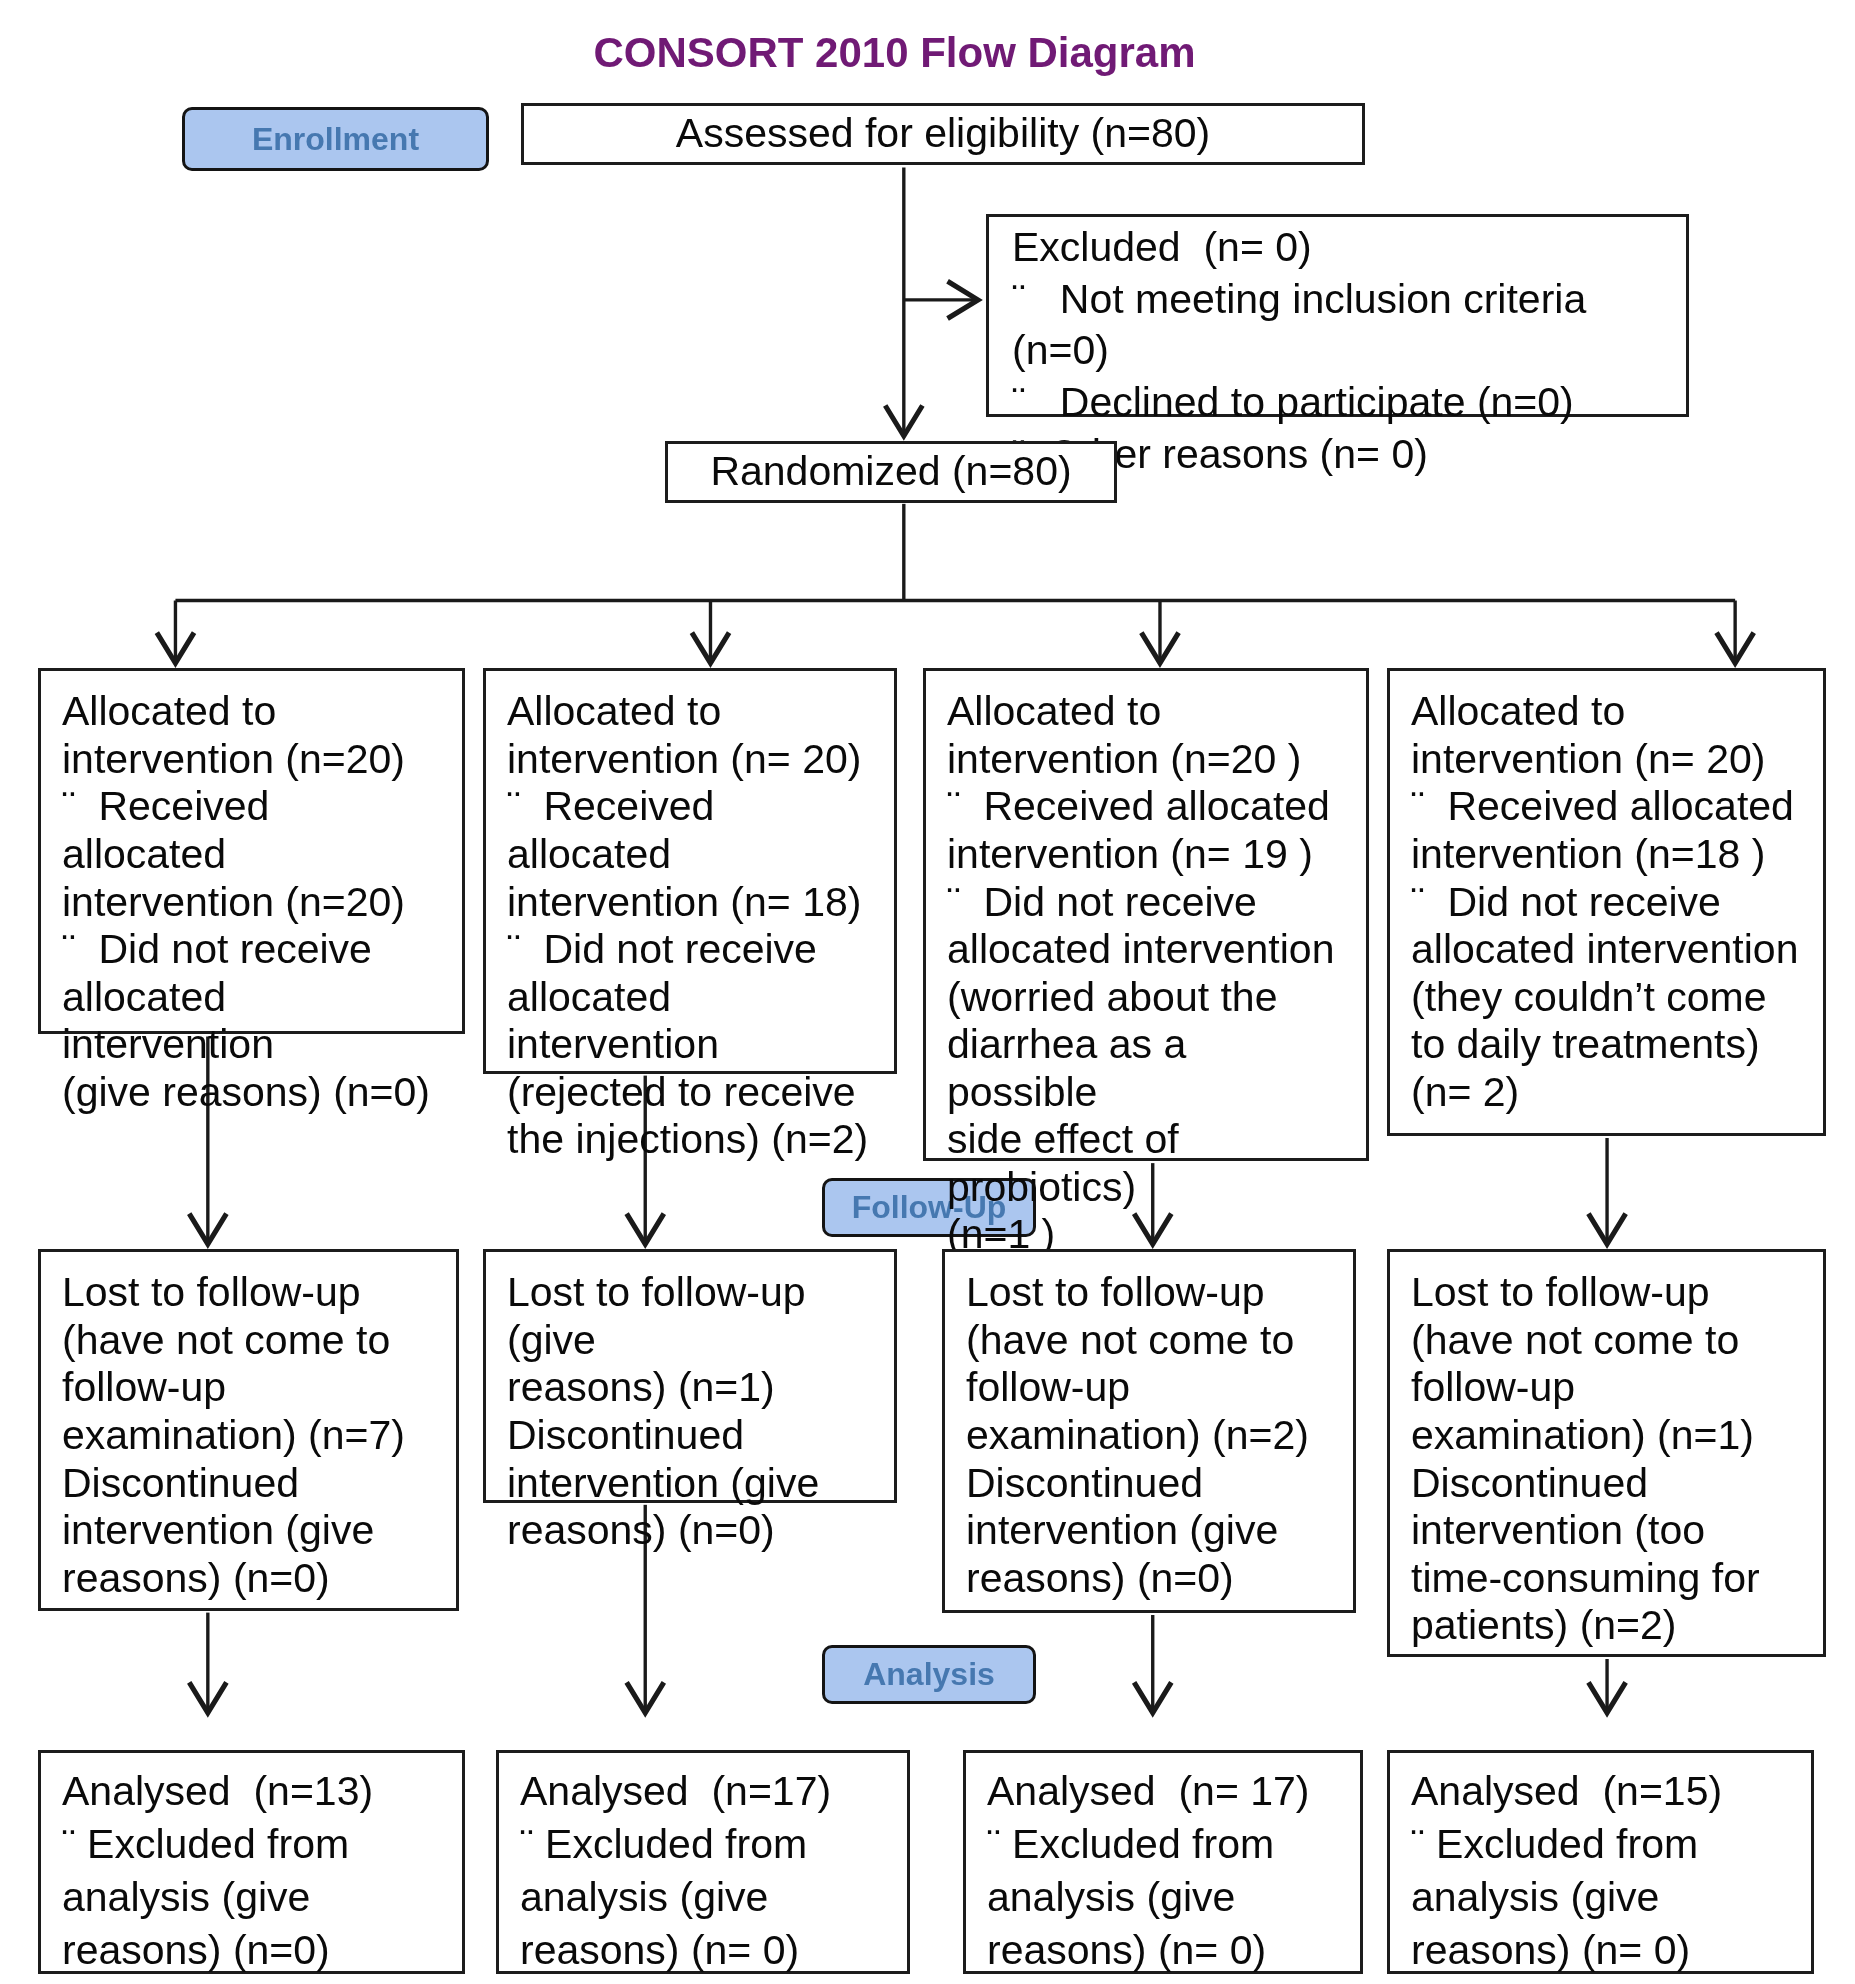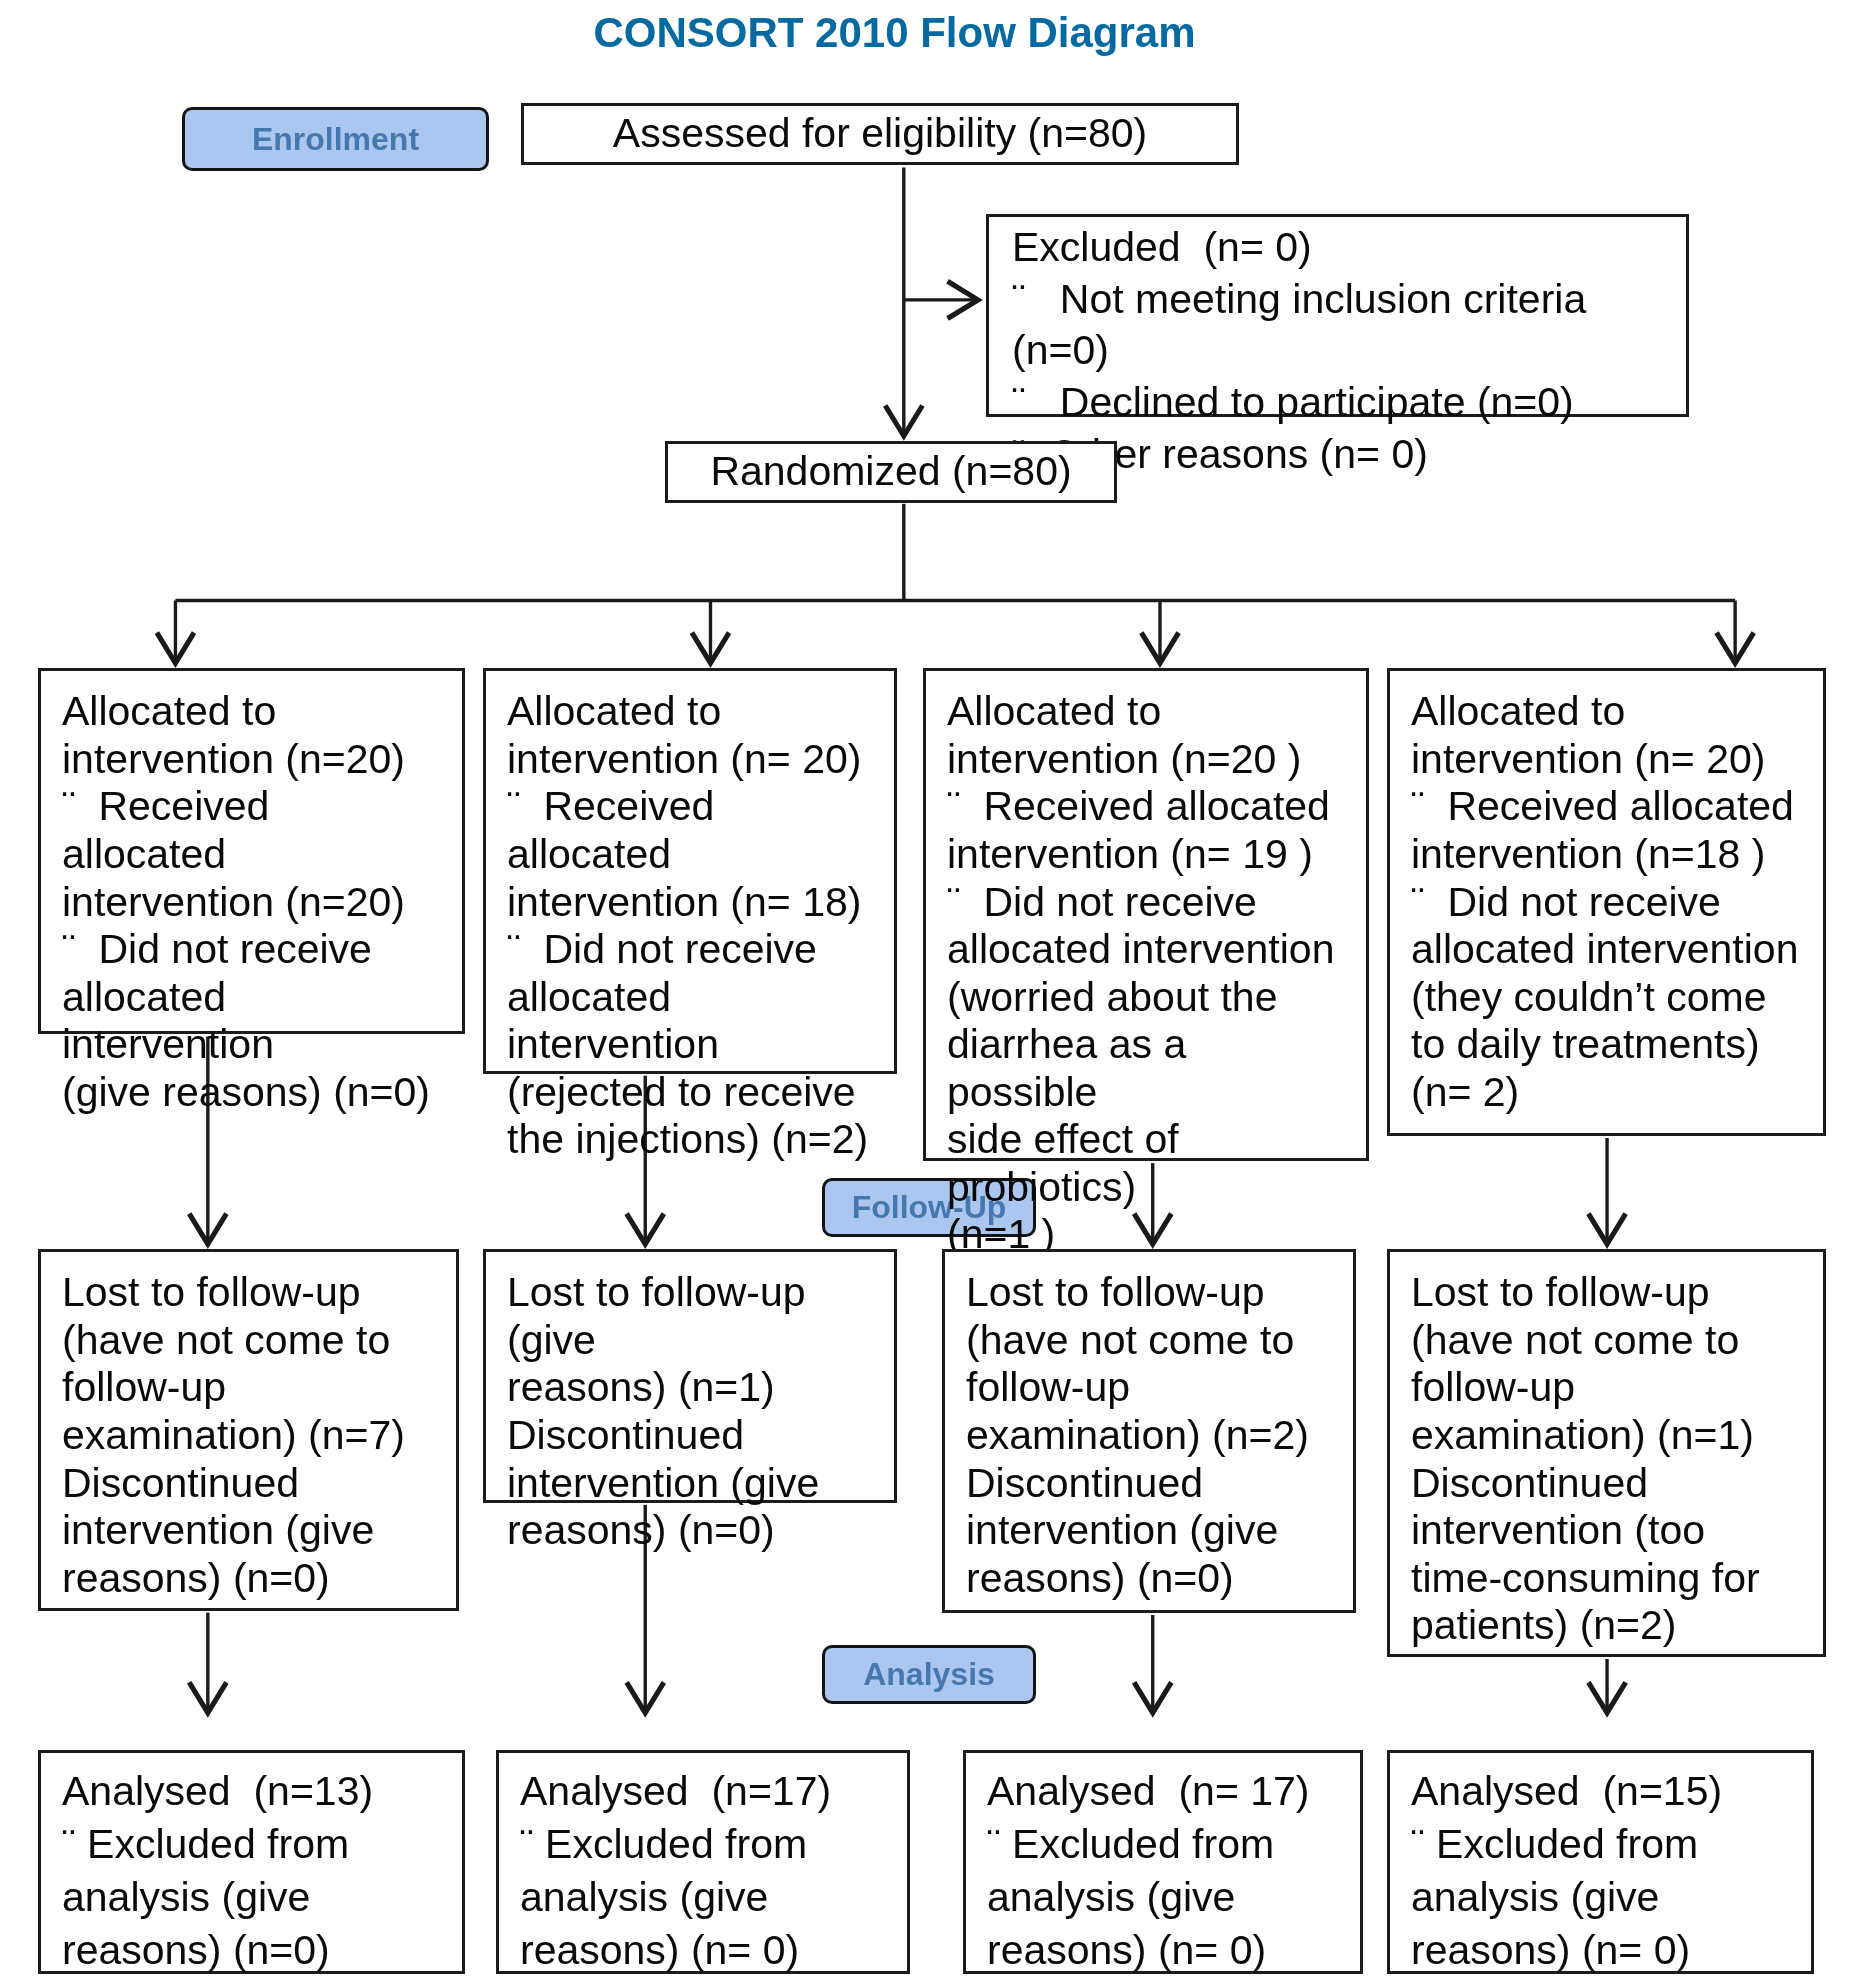--- a/index.html
+++ b/index.html
@@ -11,27 +11,27 @@
     position: relative;
     width: 1855px;
     height: 1985px;
     background: #ffffff;
     font-family: "Liberation Sans", "DejaVu Sans", sans-serif;
     color: #0a0a0a;
     overflow: hidden;
   }
   #title {
     position: absolute;
-    top: 9px;
+    top: 29px;
     left: 0;
     width: 1789px;
     text-align: center;
     font-size: 42px;
     font-weight: bold;
-    color: #0369a1;
+    color: #701a75;
     letter-spacing: 0px;
   }
   #arrows {
     position: absolute;
     top: 0;
     left: 0;
     pointer-events: none;
   }
   .stage-label {
     position: absolute;
@@ -104,21 +104,21 @@
       <line x1="1335" y1="3113" x2="1335" y2="3540" marker-end="url(#arr)"></line>
       <line x1="2385" y1="3341" x2="2385" y2="3540" marker-end="url(#arr)"></line>
       <line x1="3325" y1="3432" x2="3325" y2="3540" marker-end="url(#arr)"></line>
     </g>
   </svg>
 
   <div class="stage-label" style="left:182px; top:107px; width:307px; height:64px;">Enrollment</div>
   <div class="stage-label" style="left:822px; top:1178px; width:214px; height:59px;">Follow-Up</div>
   <div class="stage-label" style="left:822px; top:1645px; width:214px; height:59px;">Analysis</div>
 
-  <div class="wbox center" style="left:521px; top:103px; width:718px; height:62px;">Assessed for eligibility (n=80)</div>
+  <div class="wbox center" style="left:521px; top:103px; width:844px; height:62px;">Assessed for eligibility (n=80)</div>
   <div class="wbox loose" style="left:986px; top:214px; width:703px; height:203px;">Excluded  (n= 0)
 ¨   Not meeting inclusion criteria (n=0)
 ¨   Declined to participate (n=0)
 ¨  Other reasons (n= 0)</div>
   <div class="wbox center" style="left:665px; top:441px; width:452px; height:62px;">Randomized (n=80)</div>
 
   <div class="wbox" style="left:38px; top:668px; width:427px; height:366px;">Allocated to
 intervention (n=20)
 ¨  Received allocated
 intervention (n=20)

